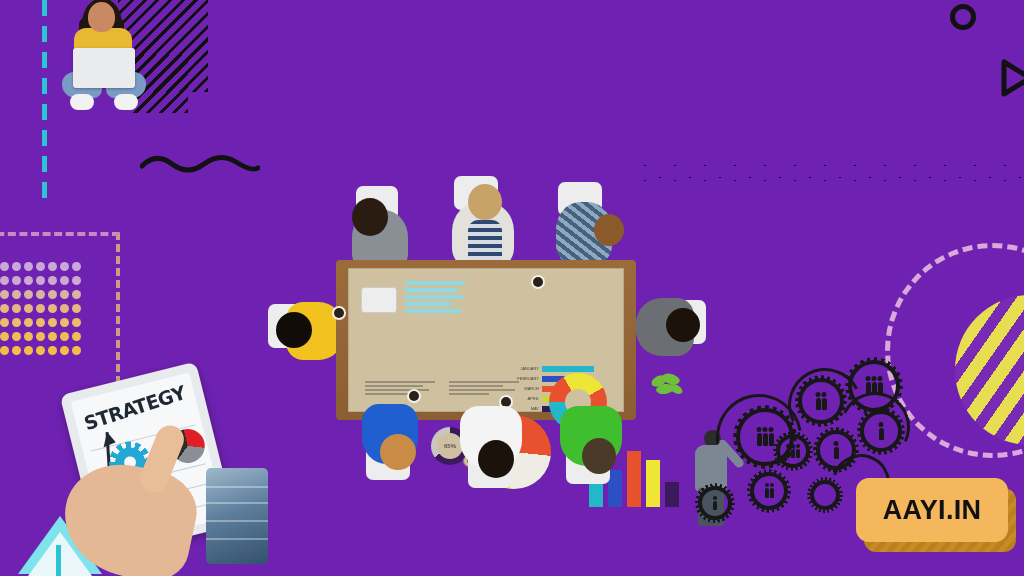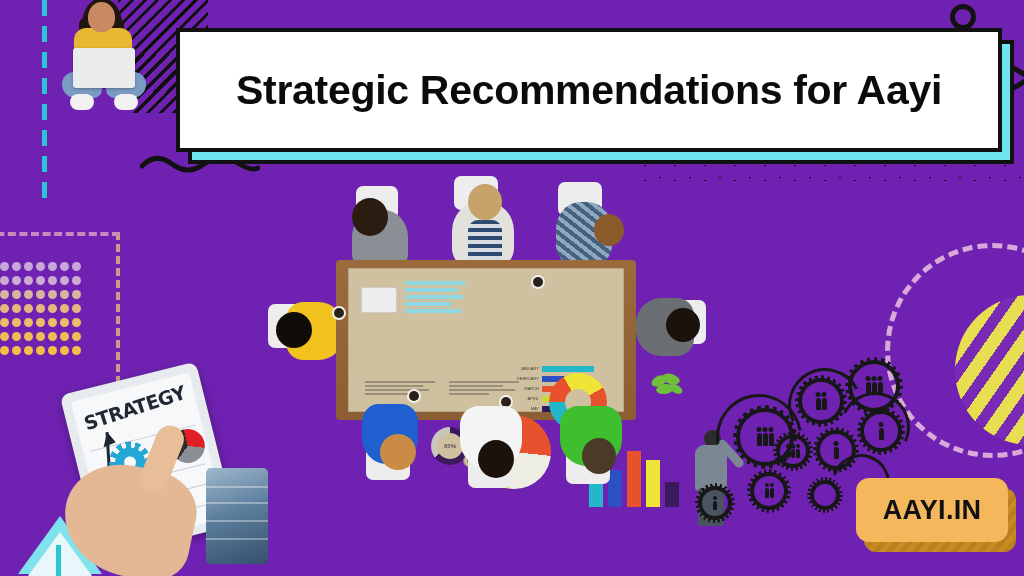--- a/index.html
+++ b/index.html
@@ -654,26 +654,20 @@
           </span>
         </div>
       </div>
       <div class="cog" style="left: 130px; top: 112px; width: 30px; height: 30px;"></div>
       <div class="cog-arc" style="left: 36px; top: 26px; width: 86px; height: 86px; transform: rotate(36deg);"></div>
       <div class="cog-arc" style="left: 108px; top: 0px; width: 74px; height: 74px; transform: rotate(18deg);"></div>
       <div class="cog-arc" style="left: 152px; top: 86px; width: 58px; height: 58px; transform: rotate(62deg);"></div>
       <div class="cog-arc" style="left: 160px; top: 24px; width: 70px; height: 70px; transform: rotate(70deg);"></div>
     </div>
 
-  <div class="banner-wrap">
-    <div class="banner-shadow"></div>
-    <div class="banner">
-      <h1 class="banner-title">Strategic Recommendations for Aayi</h1>
-    </div>
-  </div>
 
   <div class="badge-wrap">
     <div class="badge-shadow"></div>
     <div class="badge">
       <span class="badge-text">AAYI.IN</span>
     </div>
   </div>
 
 </div>
 

